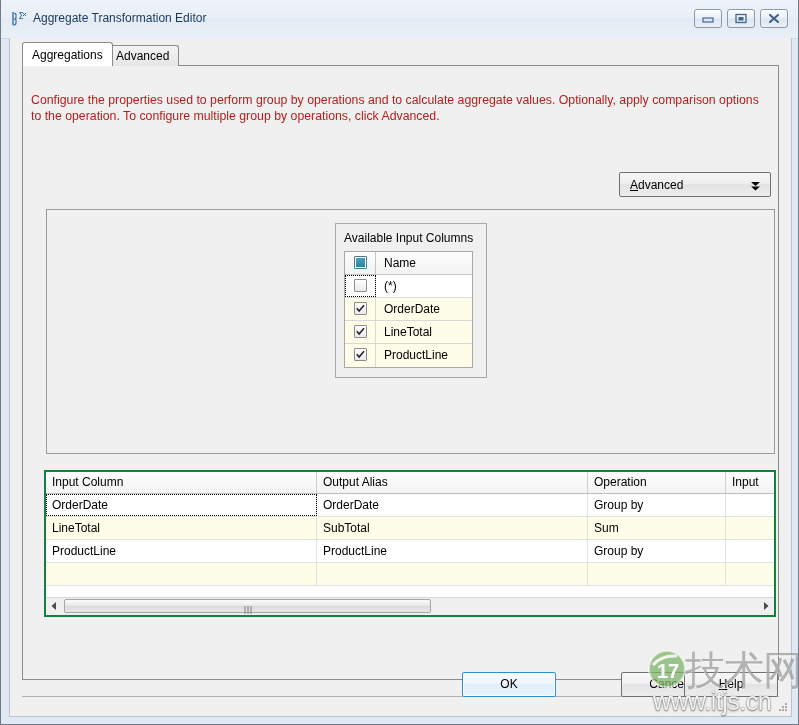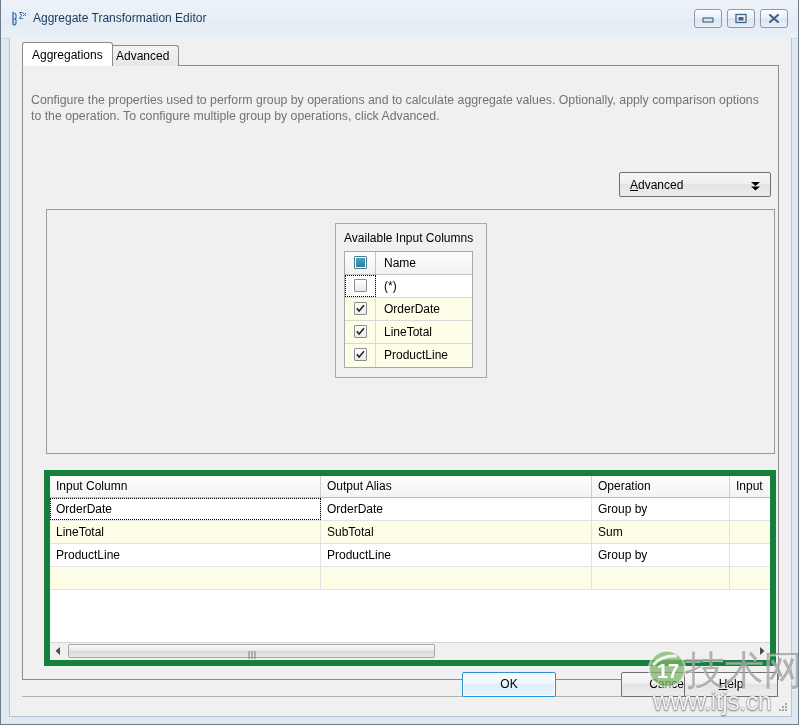--- a/index.html
+++ b/index.html
@@ -120,21 +120,21 @@
     border: 1px solid #8c8c8c;
   }
 
   
   #desc {
     position: absolute;
     left: 21px; top: 54px;
     width: 740px;
     font-size: 12.3px;
     line-height: 16px;
-    color: #737373;
+    color: #b91c1c;
   }
 
   
   #advanced-btn {
     position: absolute;
     left: 609px; top: 134px;
     width: 152px; height: 25px;
     box-sizing: border-box;
     border: 1px solid #707070;
     border-radius: 2px;
@@ -234,24 +234,24 @@
     left: 0; top: 0;
     width: 31px; height: 100%;
     box-sizing: border-box;
     border: 1px dotted #000;
   }
 
   
   #grid {
     position: absolute;
     left: 34px; top: 432px;
-    width: 732px; height: 196px;
+    width: 732px; height: 147px;
     box-sizing: border-box;
     background: #ffffff;
-    border: 6px solid #15803d;
+    border: 2px solid #15803d;
   }
   #grid-head {
     position: relative;
     height: 21px;
     background: linear-gradient(to bottom,#fdfdfd 0%,#f3f3f3 100%);
     border-bottom: 1px solid #bdbdbd;
   }
   .gh {
     position: absolute;
     top: 0; height: 21px;

